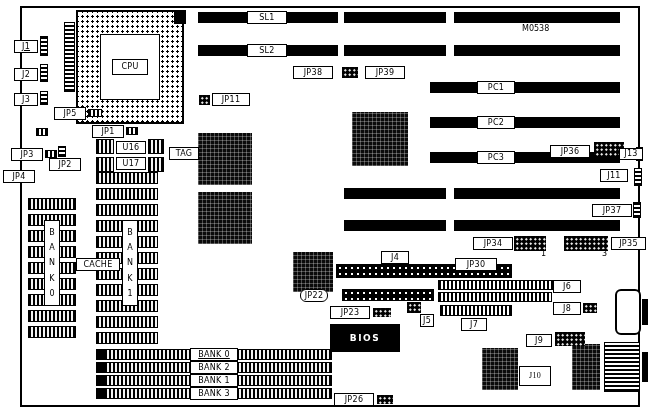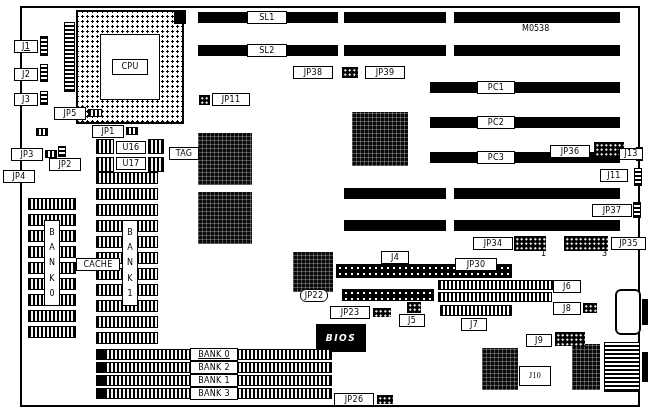--- a/index.html
+++ b/index.html
@@ -66,21 +66,21 @@
       <div class="boxlabel socket-label">CPU</div>
     </div>
     <div class="c pins-v" style="left: 64px; top: 22px; width: 11px; height: 70px;"></div>
     <div class="c solid" style="left: 174px; top: 10px; width: 12px; height: 14px;"></div>
     <div class="c bigchip" style="left: 198px; top: 133px; width: 54px; height: 52px;"></div>
     <div class="c bigchip" style="left: 198px; top: 192px; width: 54px; height: 52px;"></div>
     <div class="c bigchip" style="left: 352px; top: 112px; width: 56px; height: 54px;"></div>
     <div class="c bigchip" style="left: 293px; top: 252px; width: 40px; height: 40px;"></div>
     <div class="c bigchip" style="left: 482px; top: 348px; width: 36px; height: 42px;"></div>
     <div class="c bigchip" style="left: 572px; top: 344px; width: 28px; height: 46px;"></div>
-    <div class="c labeledchip" style="left: 316px; top: 324px; width: 50px; height: 28px; font-style: italic;">BIOS</div>
+    <div class="c labeledchip" style="left: 330px; top: 324px; width: 70px; height: 28px;">BIOS</div>
     <div class="c dip" style="left: 96px; top: 139px; width: 18px; height: 15px;"></div>
     <div class="c dip" style="left: 96px; top: 157px; width: 18px; height: 15px;"></div>
     <div class="c dip" style="left: 148px; top: 139px; width: 16px; height: 15px;"></div>
     <div class="c dip" style="left: 148px; top: 157px; width: 16px; height: 15px;"></div>
     <div class="c dip" style="left: 28px; top: 198px; width: 48px; height: 12px;"></div>
     <div class="c dip" style="left: 28px; top: 214px; width: 48px; height: 12px;"></div>
     <div class="c dip" style="left: 28px; top: 230px; width: 48px; height: 12px;"></div>
     <div class="c dip" style="left: 28px; top: 246px; width: 48px; height: 12px;"></div>
     <div class="c dip" style="left: 28px; top: 262px; width: 48px; height: 12px;"></div>
     <div class="c dip" style="left: 28px; top: 278px; width: 48px; height: 12px;"></div>
@@ -159,21 +159,21 @@
     <div class="c boxlabel" style="left: 116px; top: 141px; width: 30px; height: 13px;">U16</div>
     <div class="c boxlabel" style="left: 116px; top: 157px; width: 30px; height: 13px;">U17</div>
     <div class="c boxlabel" style="left: 169px; top: 147px; width: 30px; height: 13px;">TAG</div>
     <div class="c boxlabel" style="left: 76px; top: 258px; width: 44px; height: 13px;">CACHE</div>
     <div class="c boxlabel" style="left: 473px; top: 237px; width: 40px; height: 13px;">JP34</div>
     <div class="c boxlabel" style="left: 611px; top: 237px; width: 35px; height: 13px;">JP35</div>
     <div class="c boxlabel" style="left: 381px; top: 251px; width: 28px; height: 13px;">J4</div>
     <div class="c boxlabel" style="left: 455px; top: 258px; width: 42px; height: 13px;">JP30</div>
     <div class="c boxlabel" style="left: 300px; top: 289px; width: 28px; height: 13px; border-radius: 6px;">JP22</div>
     <div class="c boxlabel" style="left: 330px; top: 306px; width: 40px; height: 13px;">JP23</div>
-    <div class="c boxlabel" style="left: 399px; top: 314px; width: 26px; height: 13px;">J5</div>
+    <div class="c boxlabel" style="left: 420px; top: 314px; width: 14px; height: 13px;">J5</div>
     <div class="c boxlabel" style="left: 553px; top: 280px; width: 28px; height: 13px;">J6</div>
     <div class="c boxlabel" style="left: 461px; top: 318px; width: 26px; height: 13px;">J7</div>
     <div class="c boxlabel" style="left: 553px; top: 302px; width: 28px; height: 13px;">J8</div>
     <div class="c boxlabel" style="left: 526px; top: 334px; width: 26px; height: 13px;">J9</div>
     <div class="c boxlabel" style="left: 519px; top: 366px; width: 32px; height: 20px; font-family: Liberation Serif, serif;">J10</div>
     <div class="c boxlabel" style="left: 334px; top: 393px; width: 40px; height: 13px;">JP26</div>
     <div class="c boxlabel" style="left: 190px; top: 348px; width: 48px; height: 13px; text-decoration: underline;">BANK 0</div>
     <div class="c boxlabel" style="left: 190px; top: 361px; width: 48px; height: 13px;">BANK 2</div>
     <div class="c boxlabel" style="left: 190px; top: 374px; width: 48px; height: 13px;">BANK 1</div>
     <div class="c boxlabel" style="left: 190px; top: 387px; width: 48px; height: 13px;">BANK 3</div>

